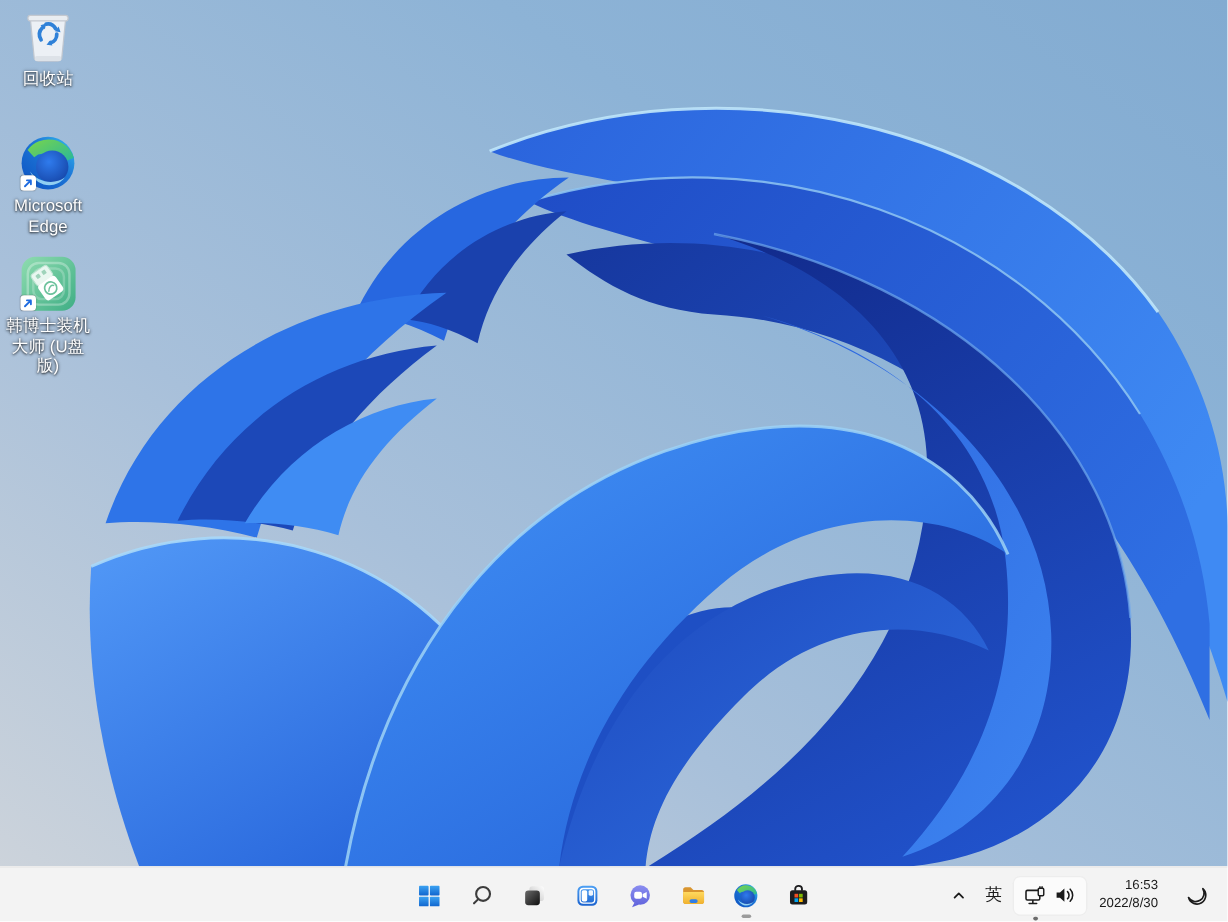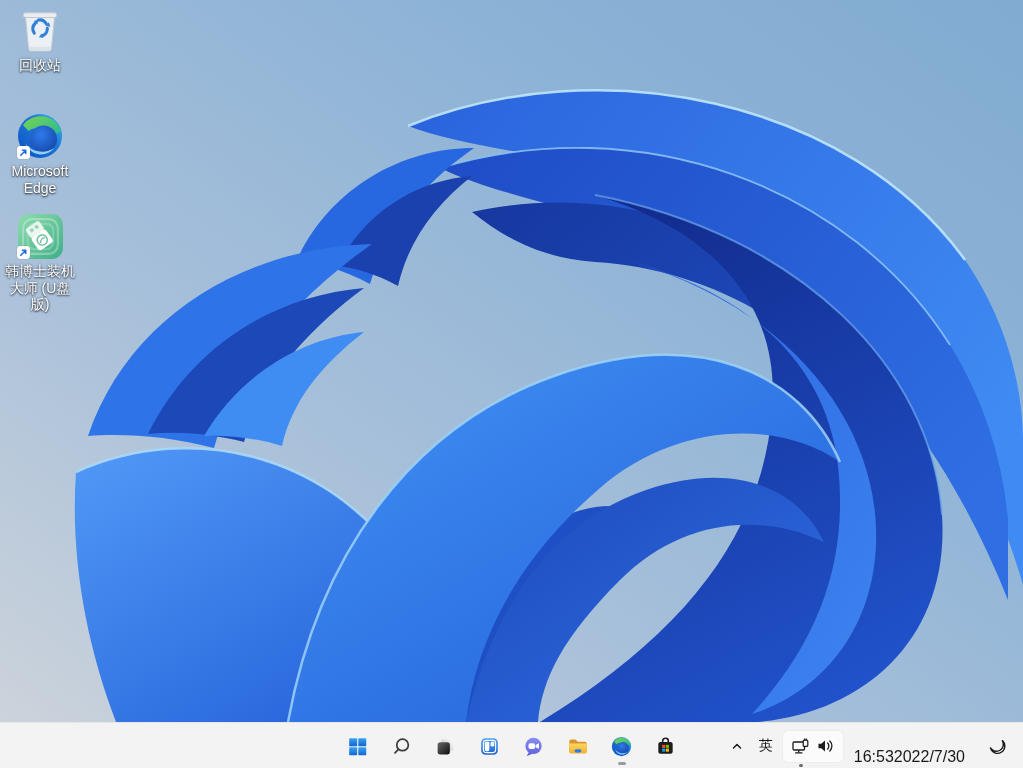--- a/index.html
+++ b/index.html
@@ -44,22 +44,22 @@
   .tb-tray{
     position:absolute;right:4px;top:0;height:46px;display:flex;align-items:center;gap:2px;
   }
   .tray-btn{height:36px;display:flex;align-items:center;justify-content:center;border-radius:5px;cursor:pointer;padding:0 5px;}
   .ime{font-size:14px;color:#1a1a1a;padding:0 7px;}
   .netvol{
     display:flex;align-items:center;gap:7px;padding:7px 9px;border-radius:6px;
     background:rgba(255,255,255,.66);border:1px solid rgba(0,0,0,.055);position:relative;
   }
   .netvol .under-dot{position:absolute;left:16px;bottom:-5px;width:4px;height:2.5px;border-radius:2px;background:#6d6d6d;}
-  .clock{display:flex;flex-direction:row;align-items:flex-end;justify-content:center;
-    font-size:16px;line-height:15px;color:#1a1a1a;padding:0 8px;}
+  .clock{display:flex;flex-direction:column;align-items:flex-end;justify-content:center;
+    font-size:11px;line-height:15px;color:#1a1a1a;padding:0 8px;}
   .moonbtn{width:34px;}
 </style>
 </head>
 <body>
 
 <svg width="0" height="0" style="position:absolute" aria-hidden="true">
   <defs>
     <linearGradient id="winG" x1="0" y1="0" x2="0" y2="1">
         <stop offset="0" stop-color="#3ba2f2"></stop>
         <stop offset="1" stop-color="#1166cf"></stop>
@@ -341,21 +341,21 @@
         <svg width="17" height="16" viewBox="0 0 17 16">
           <path d="M1.5,5.8 H4.3 L8,2.5 V13.5 L4.3,10.2 H1.5 Z" fill="#1b1b1b"></path>
           <path d="M10.6,5 A4.2,4.2 0 0 1 10.6,11" stroke="#1b1b1b" stroke-width="1.3" fill="none" stroke-linecap="round"></path>
           <path d="M12.8,3 A7,7 0 0 1 12.8,13" stroke="#1b1b1b" stroke-width="1.3" fill="none" stroke-linecap="round"></path>
         </svg>
         <span class="under-dot"></span>
       </div>
 
       <div class="tray-btn clock">
         <span>16:53</span>
-        <span>2022/7/30</span>
+        <span>2022/8/30</span>
       </div>
 
       <div class="tray-btn moonbtn">
         <svg width="19" height="19" viewBox="0 0 19 19">
           <path d="M12.8,2.6 A7.3,7.3 0 1 1 3,12.6 A6.1,6.1 0 0 0 12.8,2.6 Z" stroke="#1b1b1b" stroke-width="1.4" fill="none" stroke-linejoin="round" transform="rotate(14 9.5 9.5)"></path>
         </svg>
       </div>
 
     </div>
   </div>

